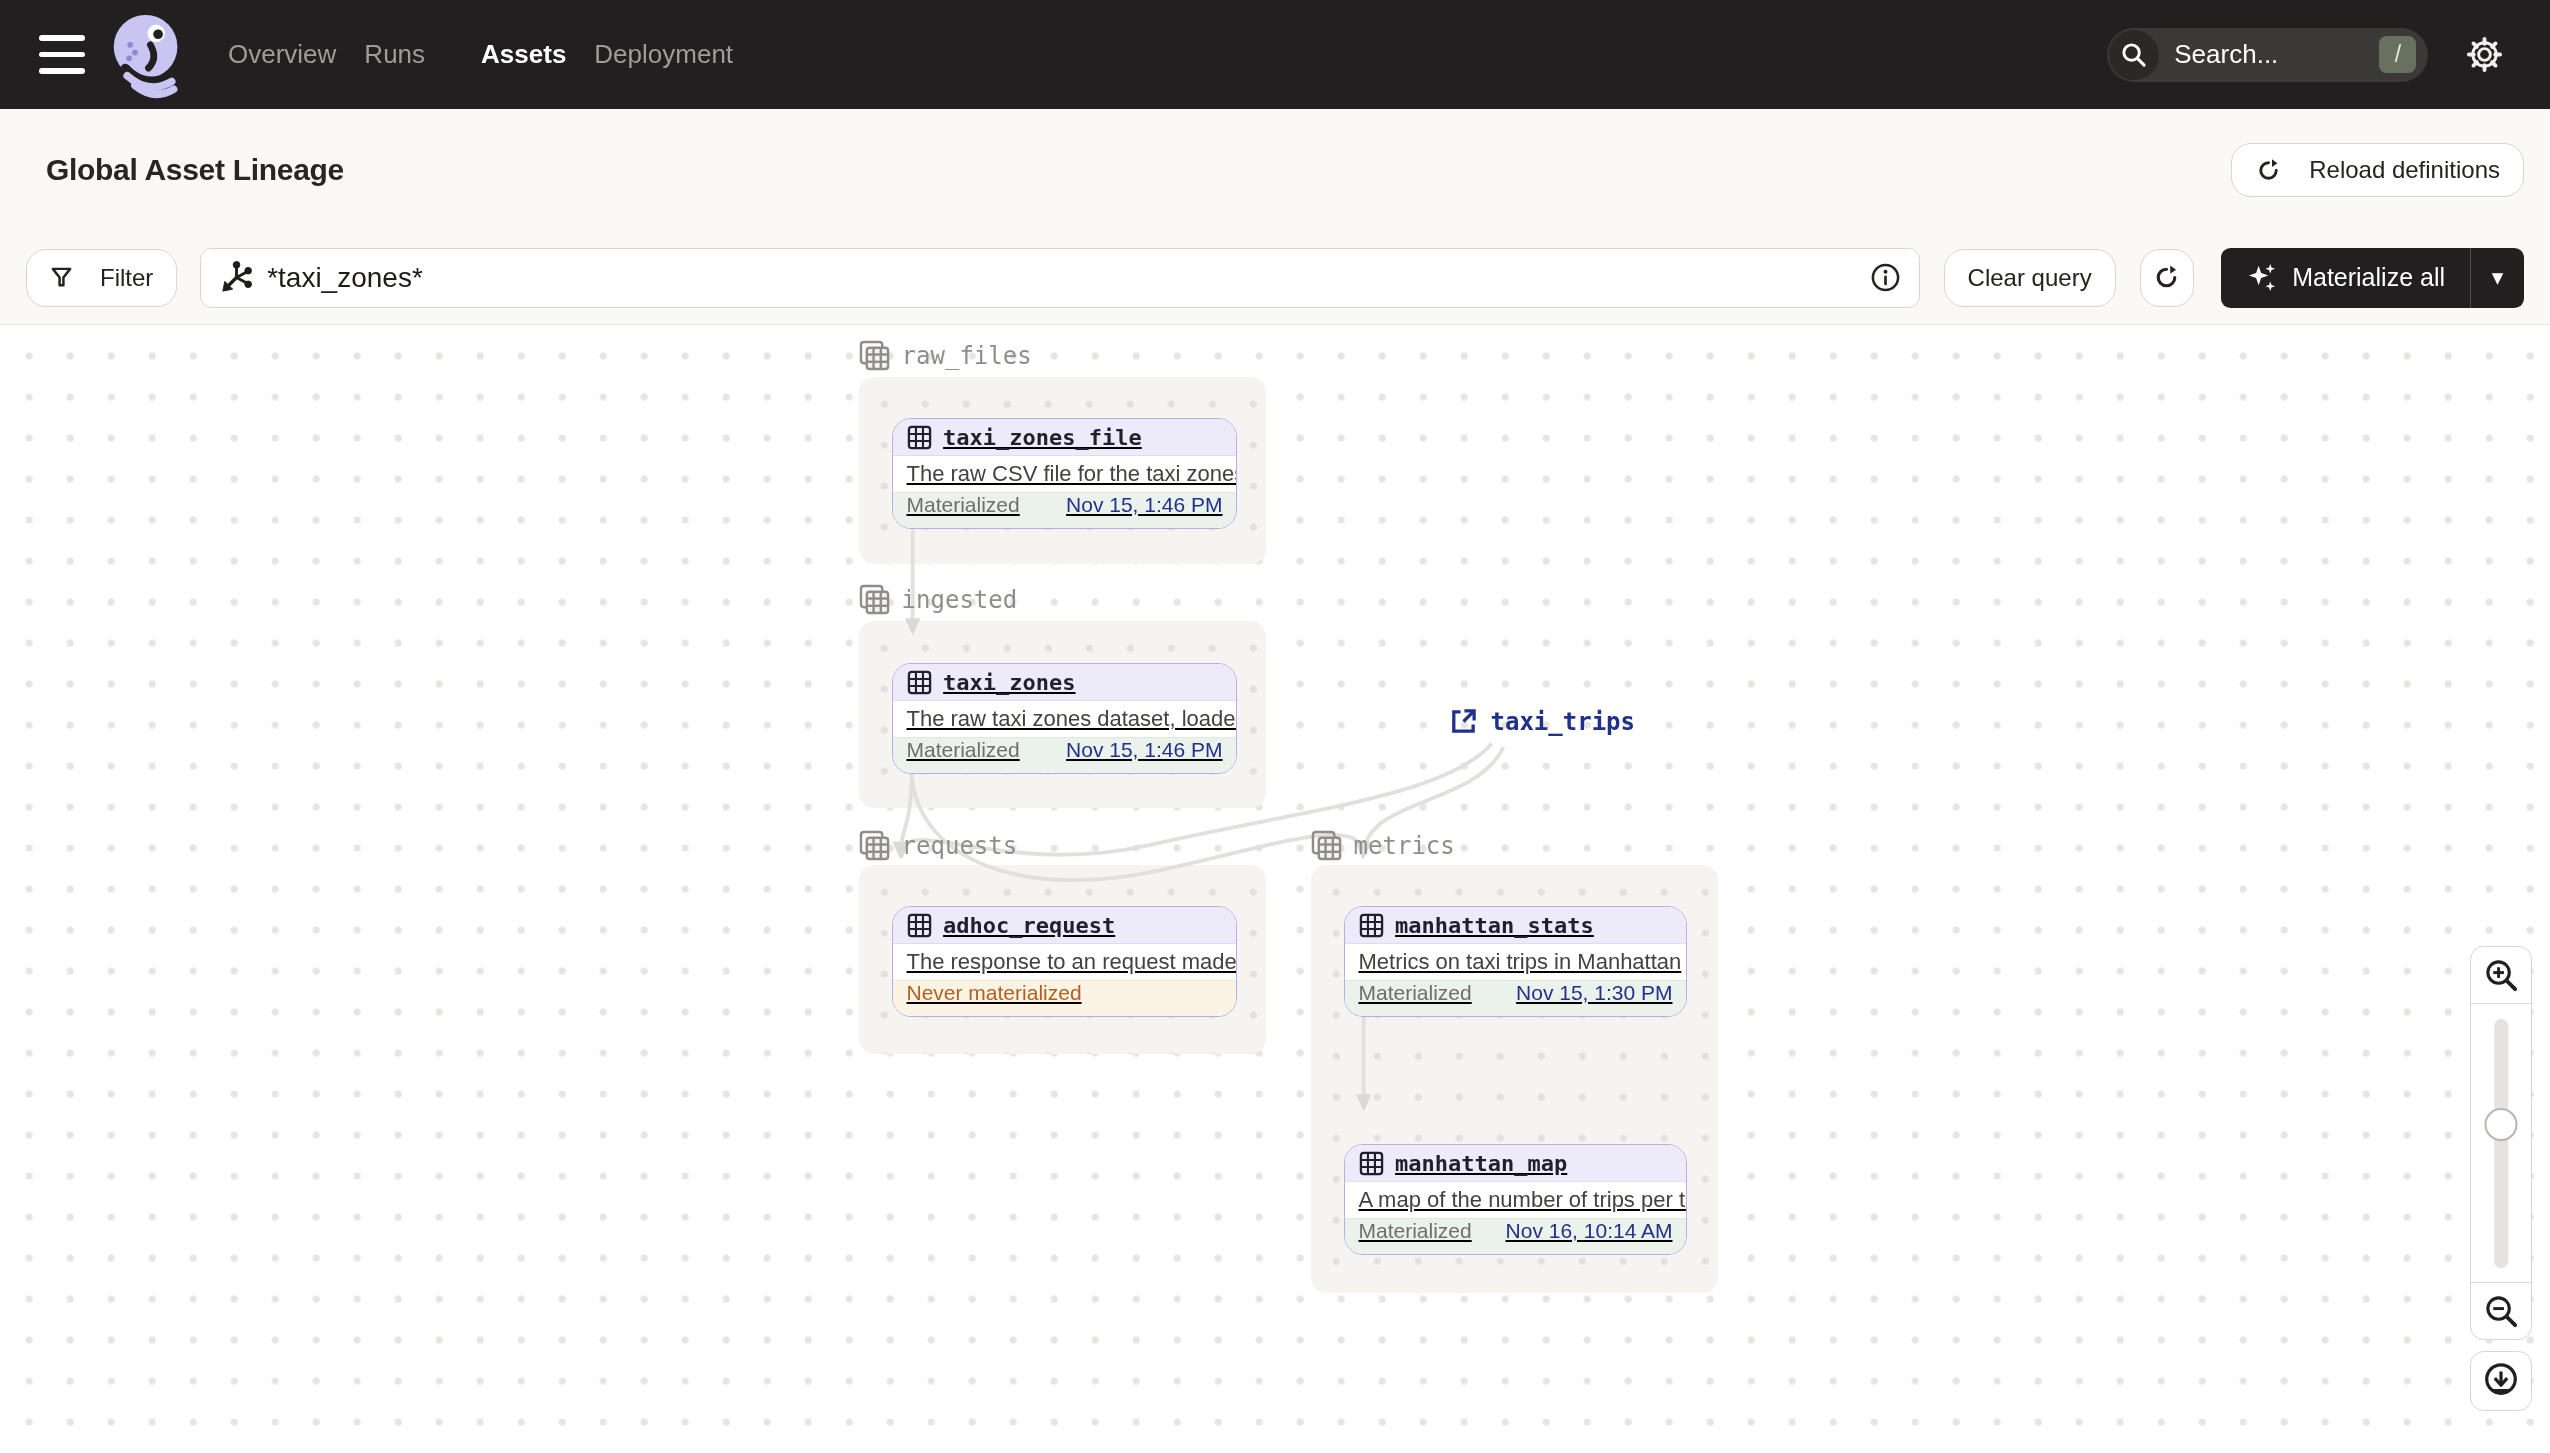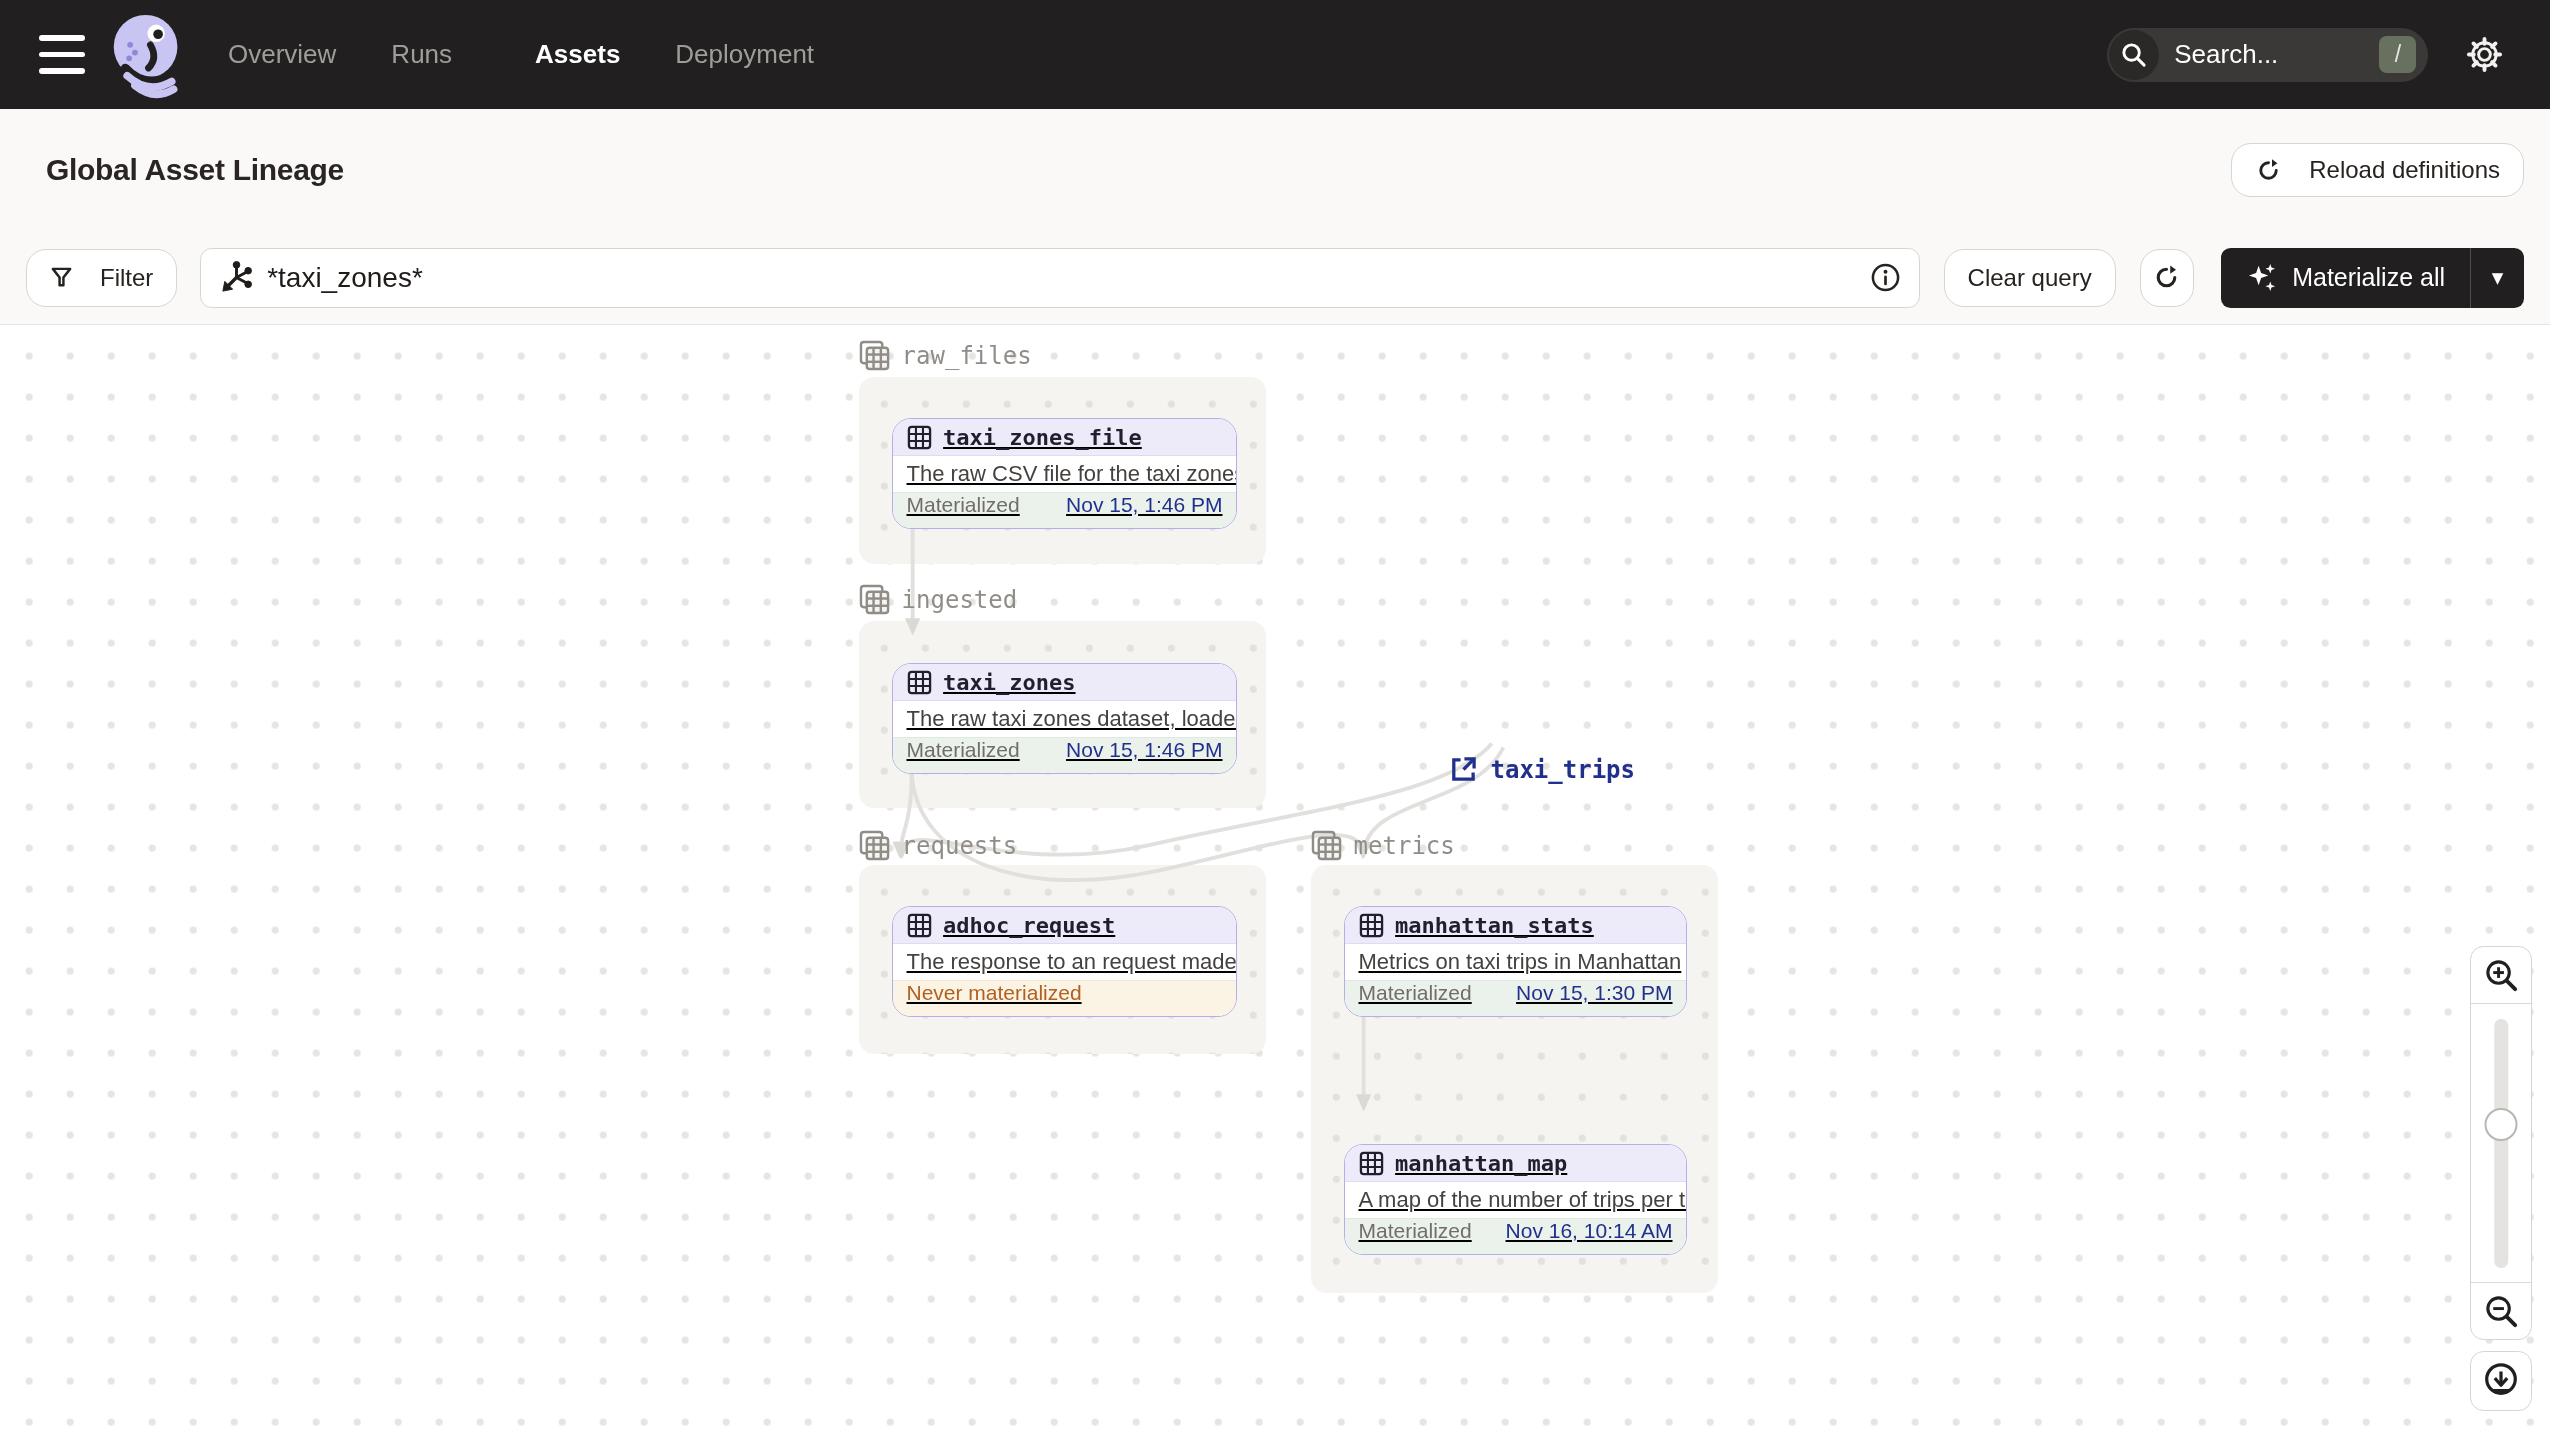--- a/index.html
+++ b/index.html
@@ -4,21 +4,21 @@
 <style>
   * { margin:0; padding:0; box-sizing:border-box; }
   html,body { width:2550px; height:1453px; overflow:hidden;
     font-family:"Liberation Sans", sans-serif; background:#FAF9F7; }
 
   
   .topnav { height:109px; background:#211F20; display:flex; align-items:center; padding:0 46px 0 39px; }
   .hamburger { width:46px; height:39px; display:flex; flex-direction:column; justify-content:space-between; cursor:pointer; margin-right:21px; }
   .hamburger span { display:block; height:5.8px; border-radius:2.9px; background:#FFFFFF; }
   .logo { width:83px; height:93px; margin-right:39px; }
-  .navlinks { display:flex; align-items:center; gap:55px; }
+  .navlinks { display:flex; align-items:center; gap:28px; }
   .navlink { font-size:26px; color:#A09D99; cursor:pointer; }
   .navlink.active { color:#FFFFFF; font-weight:bold;margin-left:28px; }
   .topnav .spacer { flex:1; }
   .searchpill { width:321px; height:54px; border-radius:27px; background:#3B3937; display:flex; align-items:center; position:relative; cursor:text; }
   .searchpill .mag { width:50px; height:50px; border-radius:50%; background:#2B2928; margin-left:1.9px; display:flex; align-items:center; justify-content:center; }
   .searchpill .ph { color:#ffffff; font-size:26px; margin-left:15.4px; flex:1; }
   .slashbadge { width:37px; height:37px; border-radius:7.7px; background:#68705F; color:#E8E7E3; font-size:23px; display:flex; align-items:center; justify-content:center; margin-right:11.6px; }
   .gearbtn { margin-left:37px; cursor:pointer; display:flex; }
 
   
@@ -57,21 +57,21 @@
   .ndesc { height:36px; display:flex; align-items:center; padding:0 13.5px; font-size:22px; color:#45413E;
            white-space:nowrap; overflow:hidden; text-overflow:ellipsis; }
   .nfoot { height:36px; display:flex; align-items:flex-start; justify-content:space-between; padding:0 13.5px; font-size:21px; }
   .nfoot.ok { background:#EBF2EC; border-top:1px solid #E0E8E1; }
   .nfoot.ok .st { color:#716E6A; }
   .nfoot.ok .tm { color:#21308C; }
   .nfoot.never { background:#FBF3E3; border-top:1px solid #F1E7D2; }
   .nfoot.never .st { color:#B2601F; }
 
   .extnode { position:absolute; display:flex; align-items:center; gap:13.5px; cursor:pointer;
-    font-family:"DejaVu Sans Mono", monospace; font-weight:bold; font-size:24px; color:#21308C;margin-top:48px; }
+    font-family:"DejaVu Sans Mono", monospace; font-weight:bold; font-size:24px; color:#21308C; }
 
   
   .zoomcol { position:absolute; left:2470px; top:621px; width:62px; background:#FFFFFF;
     border:1px solid #D7D5D1; border-radius:13.5px; display:flex; flex-direction:column; align-items:stretch; }
   .zbtn { height:56px; display:flex; align-items:center; justify-content:center; cursor:pointer; }
   .zslider { height:280px; border-top:1px solid #DCDAD6; border-bottom:1px solid #DCDAD6; position:relative; cursor:pointer; }
   .ztrack { position:absolute; left:50%; transform:translateX(-50%); top:15.4px; width:13.5px; height:249px; border-radius:6.7px; background:#E5E3E0; }
   .zthumb { position:absolute; left:50%; transform:translateX(-50%); top:104px; width:33px; height:33px; border-radius:50%;
             background:#FFFFFF; border:2.9px solid #B9B6B2; cursor:grab; }
   .dlbtn { position:absolute; left:2470px; top:1026px; width:62px; height:60px; background:#FFFFFF;

